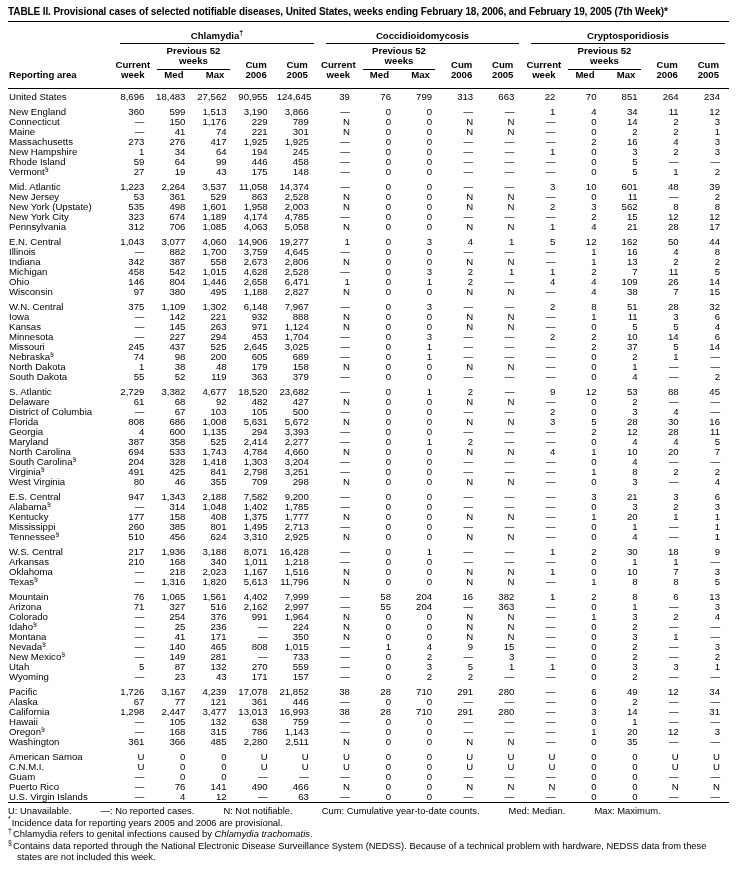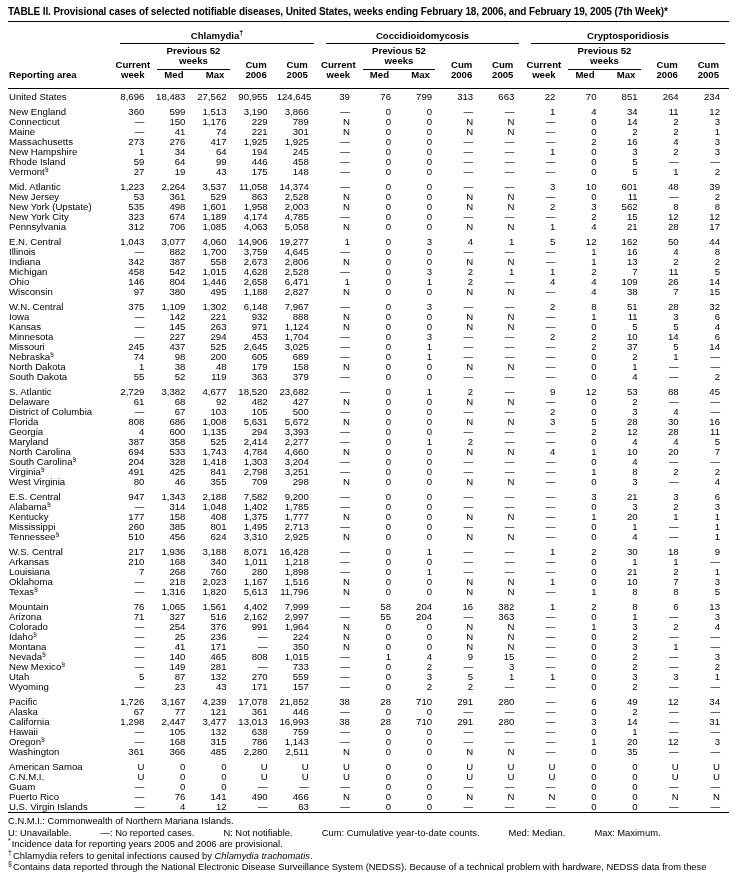--- a/index.html
+++ b/index.html
@@ -927,38 +927,20 @@
           <td class="num">0</td>
           <td class="num">—</td>
           <td class="num">—</td>
           <td class="num">—</td>
           <td class="num">0</td>
           <td class="num">1</td>
           <td class="num">1</td>
           <td class="num">—</td>
         </tr>
         <tr>
-          <td class="area"><span>Louisiana</span></td>
-          <td class="num">7</td>
-          <td class="num">268</td>
-          <td class="num">760</td>
-          <td class="num">280</td>
-          <td class="num">1,898</td>
-          <td class="num">—</td>
-          <td class="num">0</td>
-          <td class="num">1</td>
-          <td class="num">—</td>
-          <td class="num">—</td>
-          <td class="num">—</td>
-          <td class="num">0</td>
-          <td class="num">21</td>
-          <td class="num">2</td>
-          <td class="num">1</td>
-        </tr>
-        <tr>
           <td class="area"><span>Oklahoma</span></td>
           <td class="num">—</td>
           <td class="num">218</td>
           <td class="num">2,023</td>
           <td class="num">1,167</td>
           <td class="num">1,516</td>
           <td class="num">N</td>
           <td class="num">0</td>
           <td class="num">0</td>
           <td class="num">N</td>
@@ -1353,21 +1335,20 @@
           <td class="num">—</td>
           <td class="num">0</td>
           <td class="num">0</td>
           <td class="num">—</td>
           <td class="num">—</td>
         </tr>
       </tbody>
   </table>
 
   <div class="footnotes">
-    <div>C.N.M.I.: Commonwealth of Northern Mariana Islands.</div>
     <div class="legend">
         <span>U: Unavailable.</span>
         <span>—: No reported cases.</span>
         <span>N: Not notifiable.</span>
         <span>Cum: Cumulative year-to-date counts.</span>
         <span>Med: Median.</span>
         <span>Max: Maximum.</span>
       </div>
     <div class="fn"><sup>*</sup><span>Incidence data for reporting years 2005 and 2006 are provisional.</span></div>
     <div class="fn"><sup>†</sup><span>Chlamydia refers to genital infections caused by </span><i>Chlamydia trachomatis</i><span>.</span></div>

